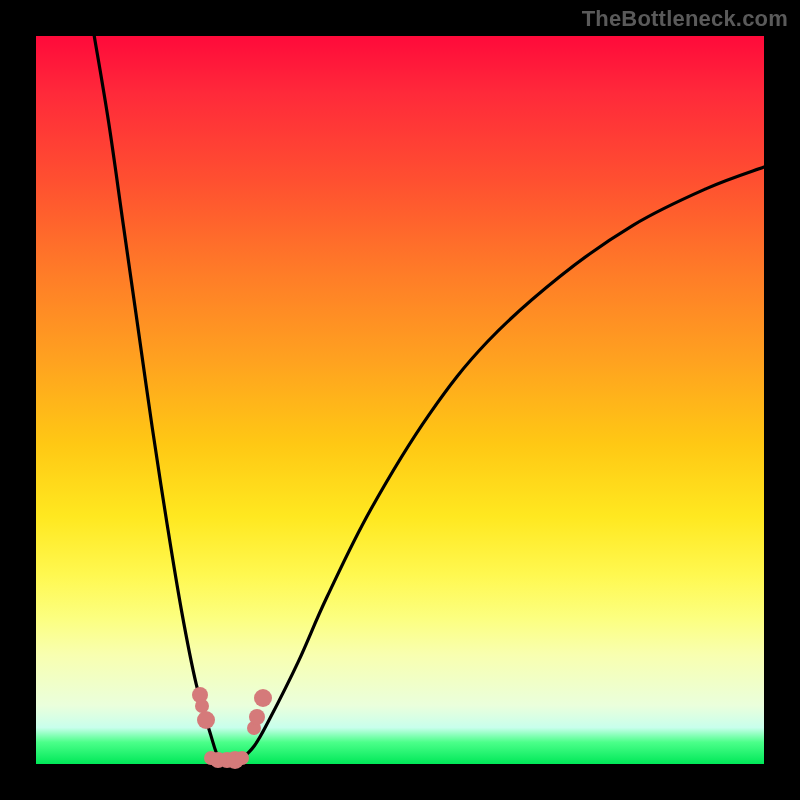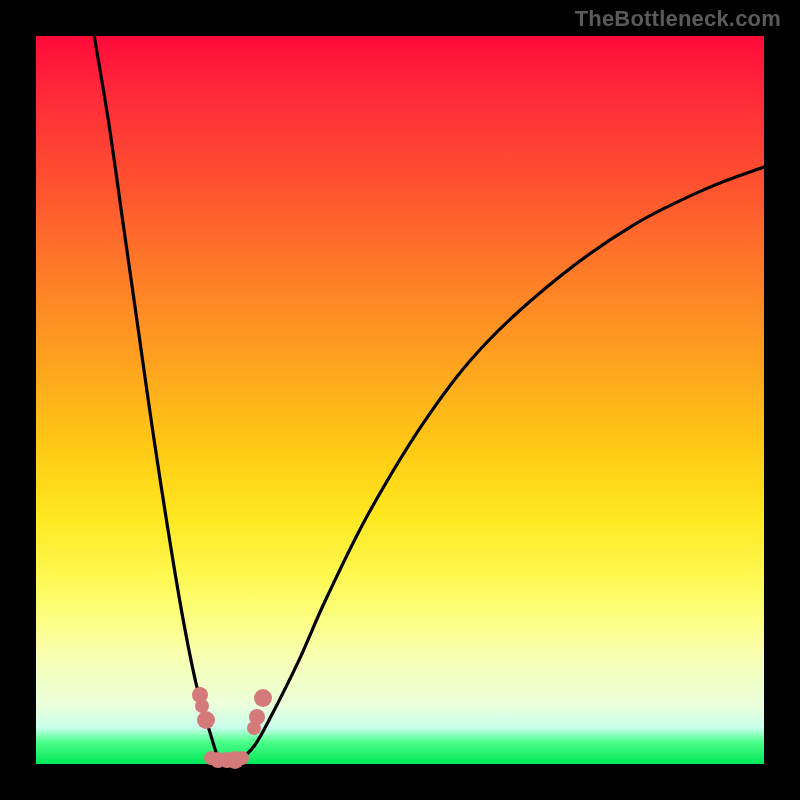--- a/index.html
+++ b/index.html
@@ -30,21 +30,21 @@
       #f8ffb0 85%,
       #eaffdc 92%,
       #c8ffec 95%,
       #4cff8a 97%,
       #00e858 100%
     );
   }
   .watermark {
     position: absolute;
     top: 6px;
-    right: 19px;
+    right: 12px;
     font-family: Arial, Helvetica, sans-serif;
     font-size: 22px;
     font-weight: 600;
     color: #5a5a5a;
     letter-spacing: 0.2px;
   }
   svg.curve {
     position: absolute;
     left: 0; top: 0;
     width: 728px; height: 728px;

